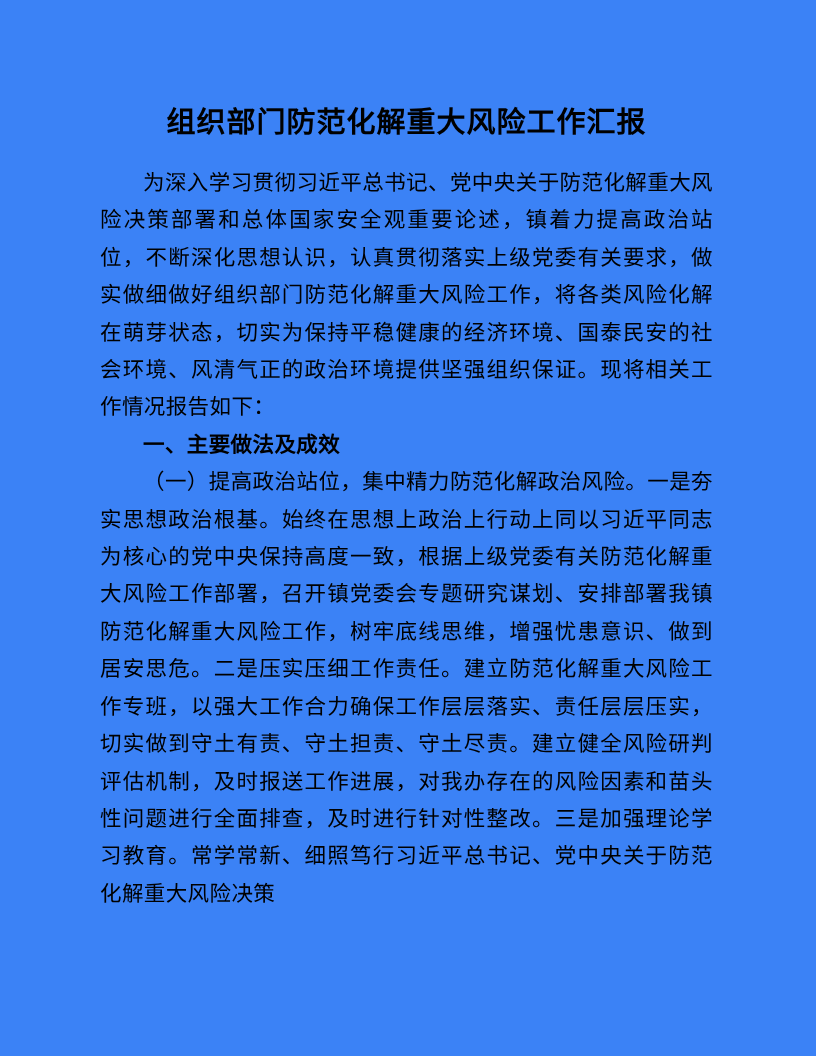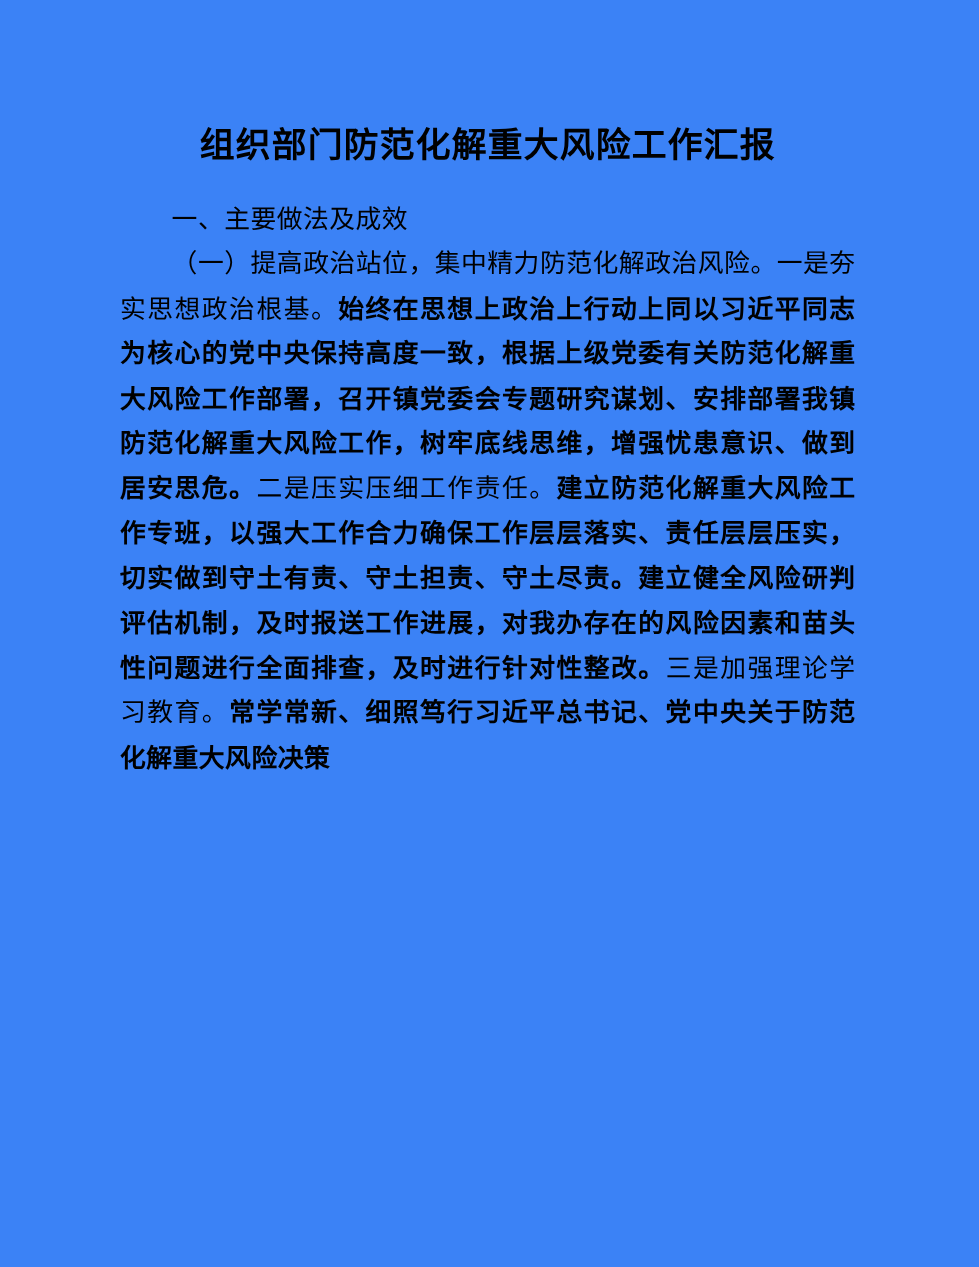--- a/index.html
+++ b/index.html
@@ -36,36 +36,37 @@
     text-justify: inter-character;
     text-align-last: left;
     margin: 0;
     text-indent: 2em;
     color: #000000;
     letter-spacing: 0.4px;
   }
   .heading {
     font-family: "Liberation Sans", "DejaVu Sans", sans-serif;
     font-size: 21.5px;
-    font-weight: 400;
+    font-weight: 700;
     line-height: 37.4px;
     margin: 0;
     text-indent: 2em;
     color: #000000;
     letter-spacing: 0.4px;
   }
   .em {
     font-weight: 400;
   }
   .normal {
-    font-weight: 700;
+    font-weight: 400;
   }
 </style>
 </head>
 <body>
 
 <div class="page">
   <h1 class="doc-title">组织部门防范化解重大风险工作汇报</h1>
   <div id="doc-body">
+      <p class="para">为深入学习贯彻习近平总书记、党中央关于防范化解重大风险决策部署和总体国家安全观重要论述，镇着力提高政治站位，不断深化思想认识，认真贯彻落实上级党委有关要求，做实做细做好组织部门防范化解重大风险工作，将各类风险化解在萌芽状态，切实为保持平稳健康的经济环境、国泰民安的社会环境、风清气正的政治环境提供坚强组织保证。现将相关工作情况报告如下：</p>
       <h2 class="heading">一、主要做法及成效</h2>
       <p class="para"><span class="em">（一）提高政治站位，集中精力防范化解政治风险。</span><span class="em">一是夯实思想政治根基。</span><span class="normal">始终在思想上政治上行动上同以习近平同志为核心的党中央保持高度一致，根据上级党委有关防范化解重大风险工作部署，召开镇党委会专题研究谋划、安排部署我镇防范化解重大风险工作，树牢底线思维，增强忧患意识、做到居安思危。</span><span class="em">二是压实压细工作责任。</span><span class="normal">建立防范化解重大风险工作专班，以强大工作合力确保工作层层落实、责任层层压实，切实做到守土有责、守土担责、守土尽责。建立健全风险研判评估机制，及时报送工作进展，对我办存在的风险因素和苗头性问题进行全面排查，及时进行针对性整改。</span><span class="em">三是加强理论学习教育。</span><span class="normal">常学常新、细照笃行习近平总书记、党中央关于防范化解重大风险决策</span></p>
     </div>
 </div>
 
 </body></html>

